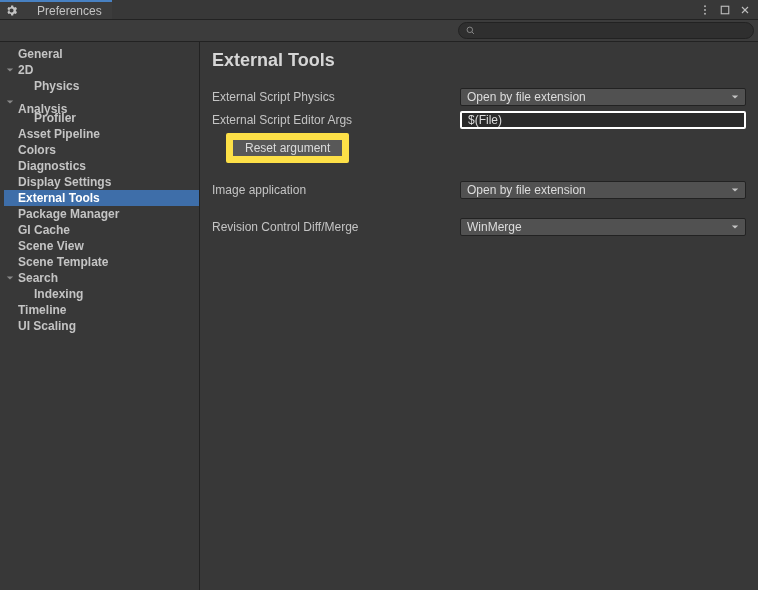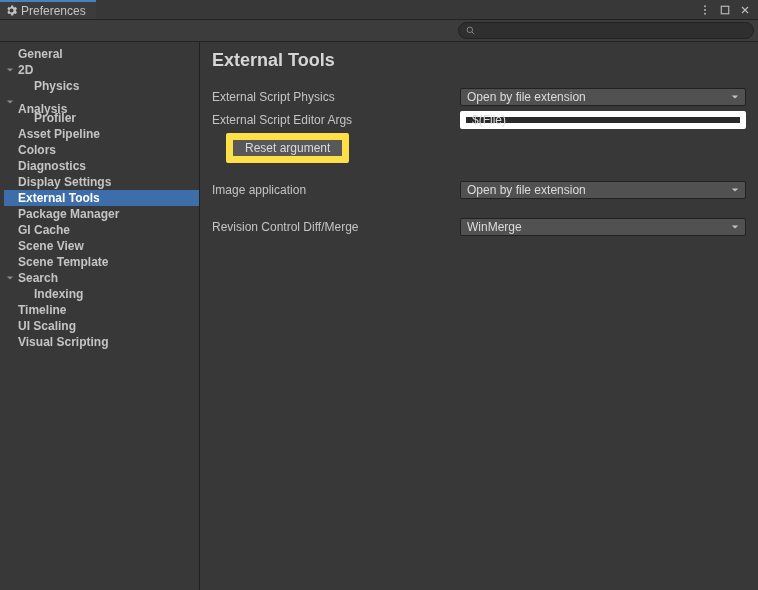--- a/index.html
+++ b/index.html
@@ -21,21 +21,21 @@
       display: flex;
       align-items: center;
       justify-content: space-between;
       background: #383838;
       height: 20px;
       border-bottom: 1px solid #222;
     }
     .tab {
       display: flex;
       align-items: center;
-      gap: 4px;
+      gap: 20px;
       background: #3c3c3c;
       padding: 2px 10px 2px 6px;
       height: 100%;
       border-top: 2px solid #4881c2;
     }
     .tab-icon { width: 11px; height: 11px; display: inline-flex; }
     .title-right {
       display: flex;
       align-items: center;
       gap: 6px;
@@ -143,21 +143,21 @@
       align-items: center;
       justify-content: space-between;
       padding: 0 6px;
       cursor: pointer;
       color: #dcdcdc;
     }
     .text-input {
       flex: 1;
       height: 18px;
       background: #2a2a2a;
-      border: 6px solid #ffffff;
+      border: 2px solid #ffffff;
       border-radius: 2px;
       padding: 0 6px;
       display: flex;
       align-items: center;
       color: #dcdcdc;
     }
     .btn {
       background: #585858;
       border: 7px solid #fde047;
       border-radius: 2px;
@@ -280,23 +280,20 @@
         </div>
         <div class="tree-item indent-1">
           <span class="lbl">Indexing</span>
         </div>
         <div class="tree-item indent-0">
           <span class="lbl">Timeline</span>
         </div>
         <div class="tree-item indent-0">
           <span class="lbl">UI Scaling</span>
         </div>
-        <div class="tree-item indent-0">
-          <span class="lbl">Visual Scripting</span>
-        </div>
       </div>
 
     <div class="content">
       <h2>External Tools</h2>
 
       <div class="row">
         <div class="row-label">External Script Physics</div>
         <div class="dropdown">
           <span>Open by file extension</span>
           <span>

